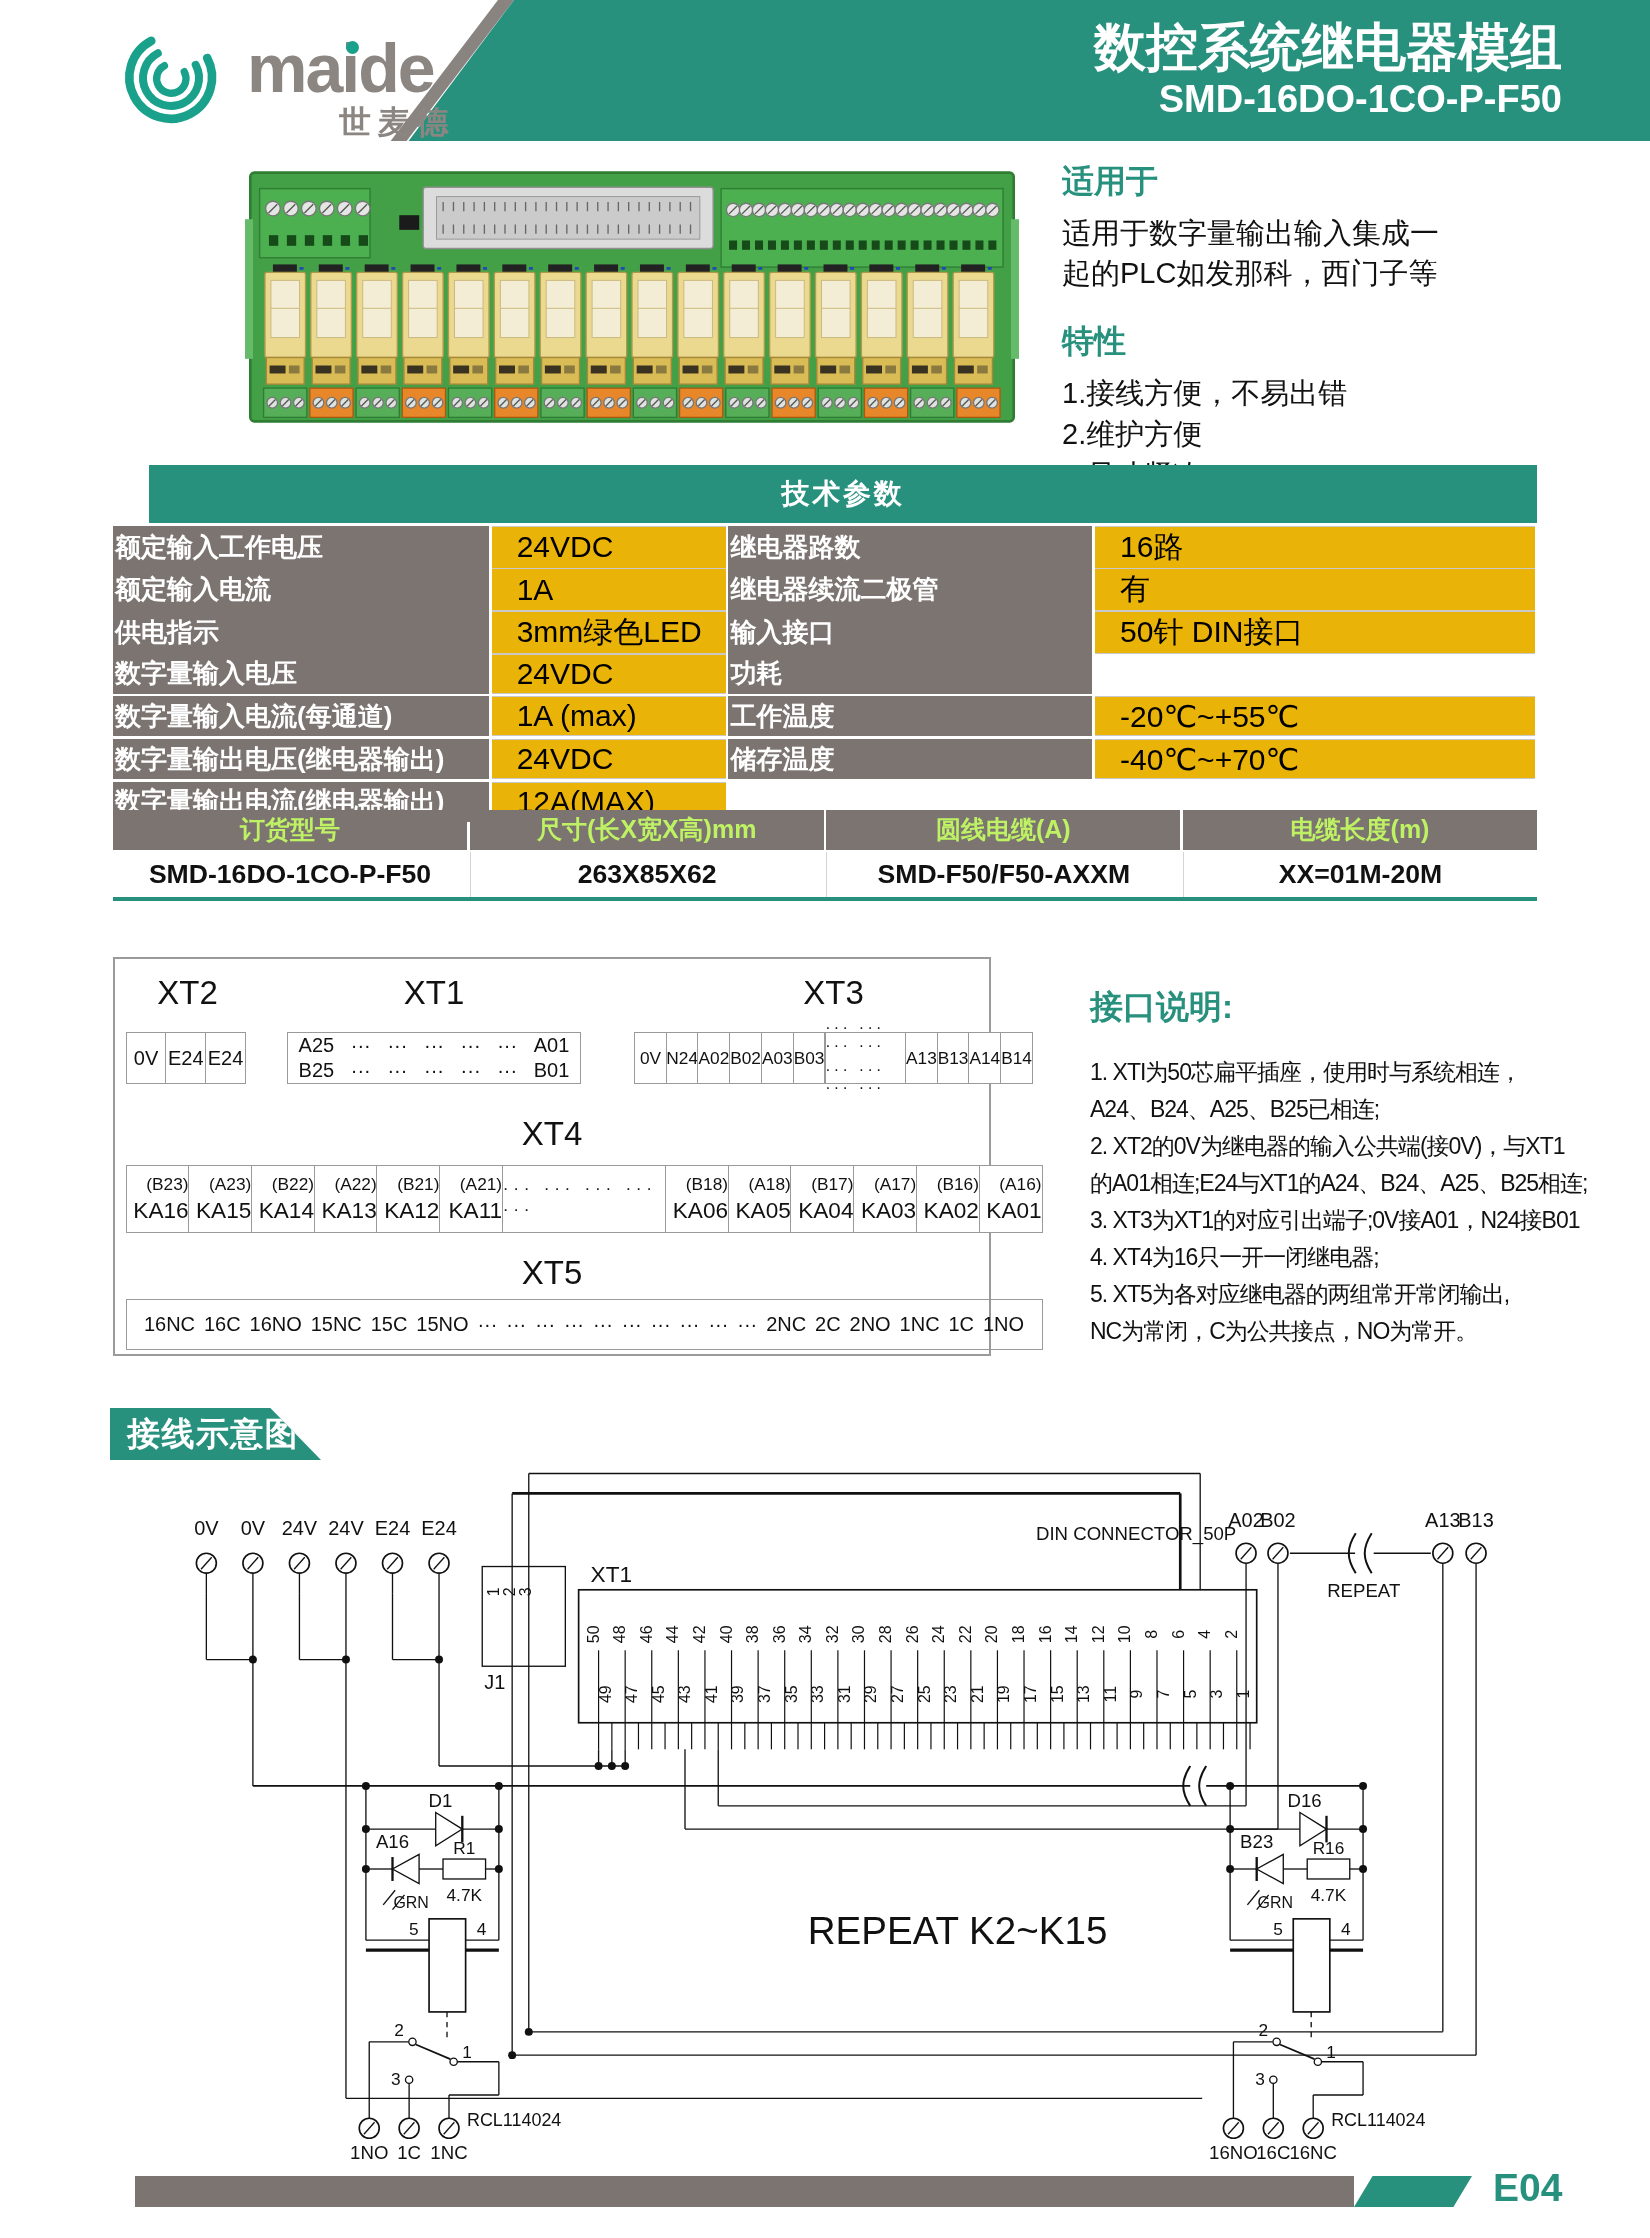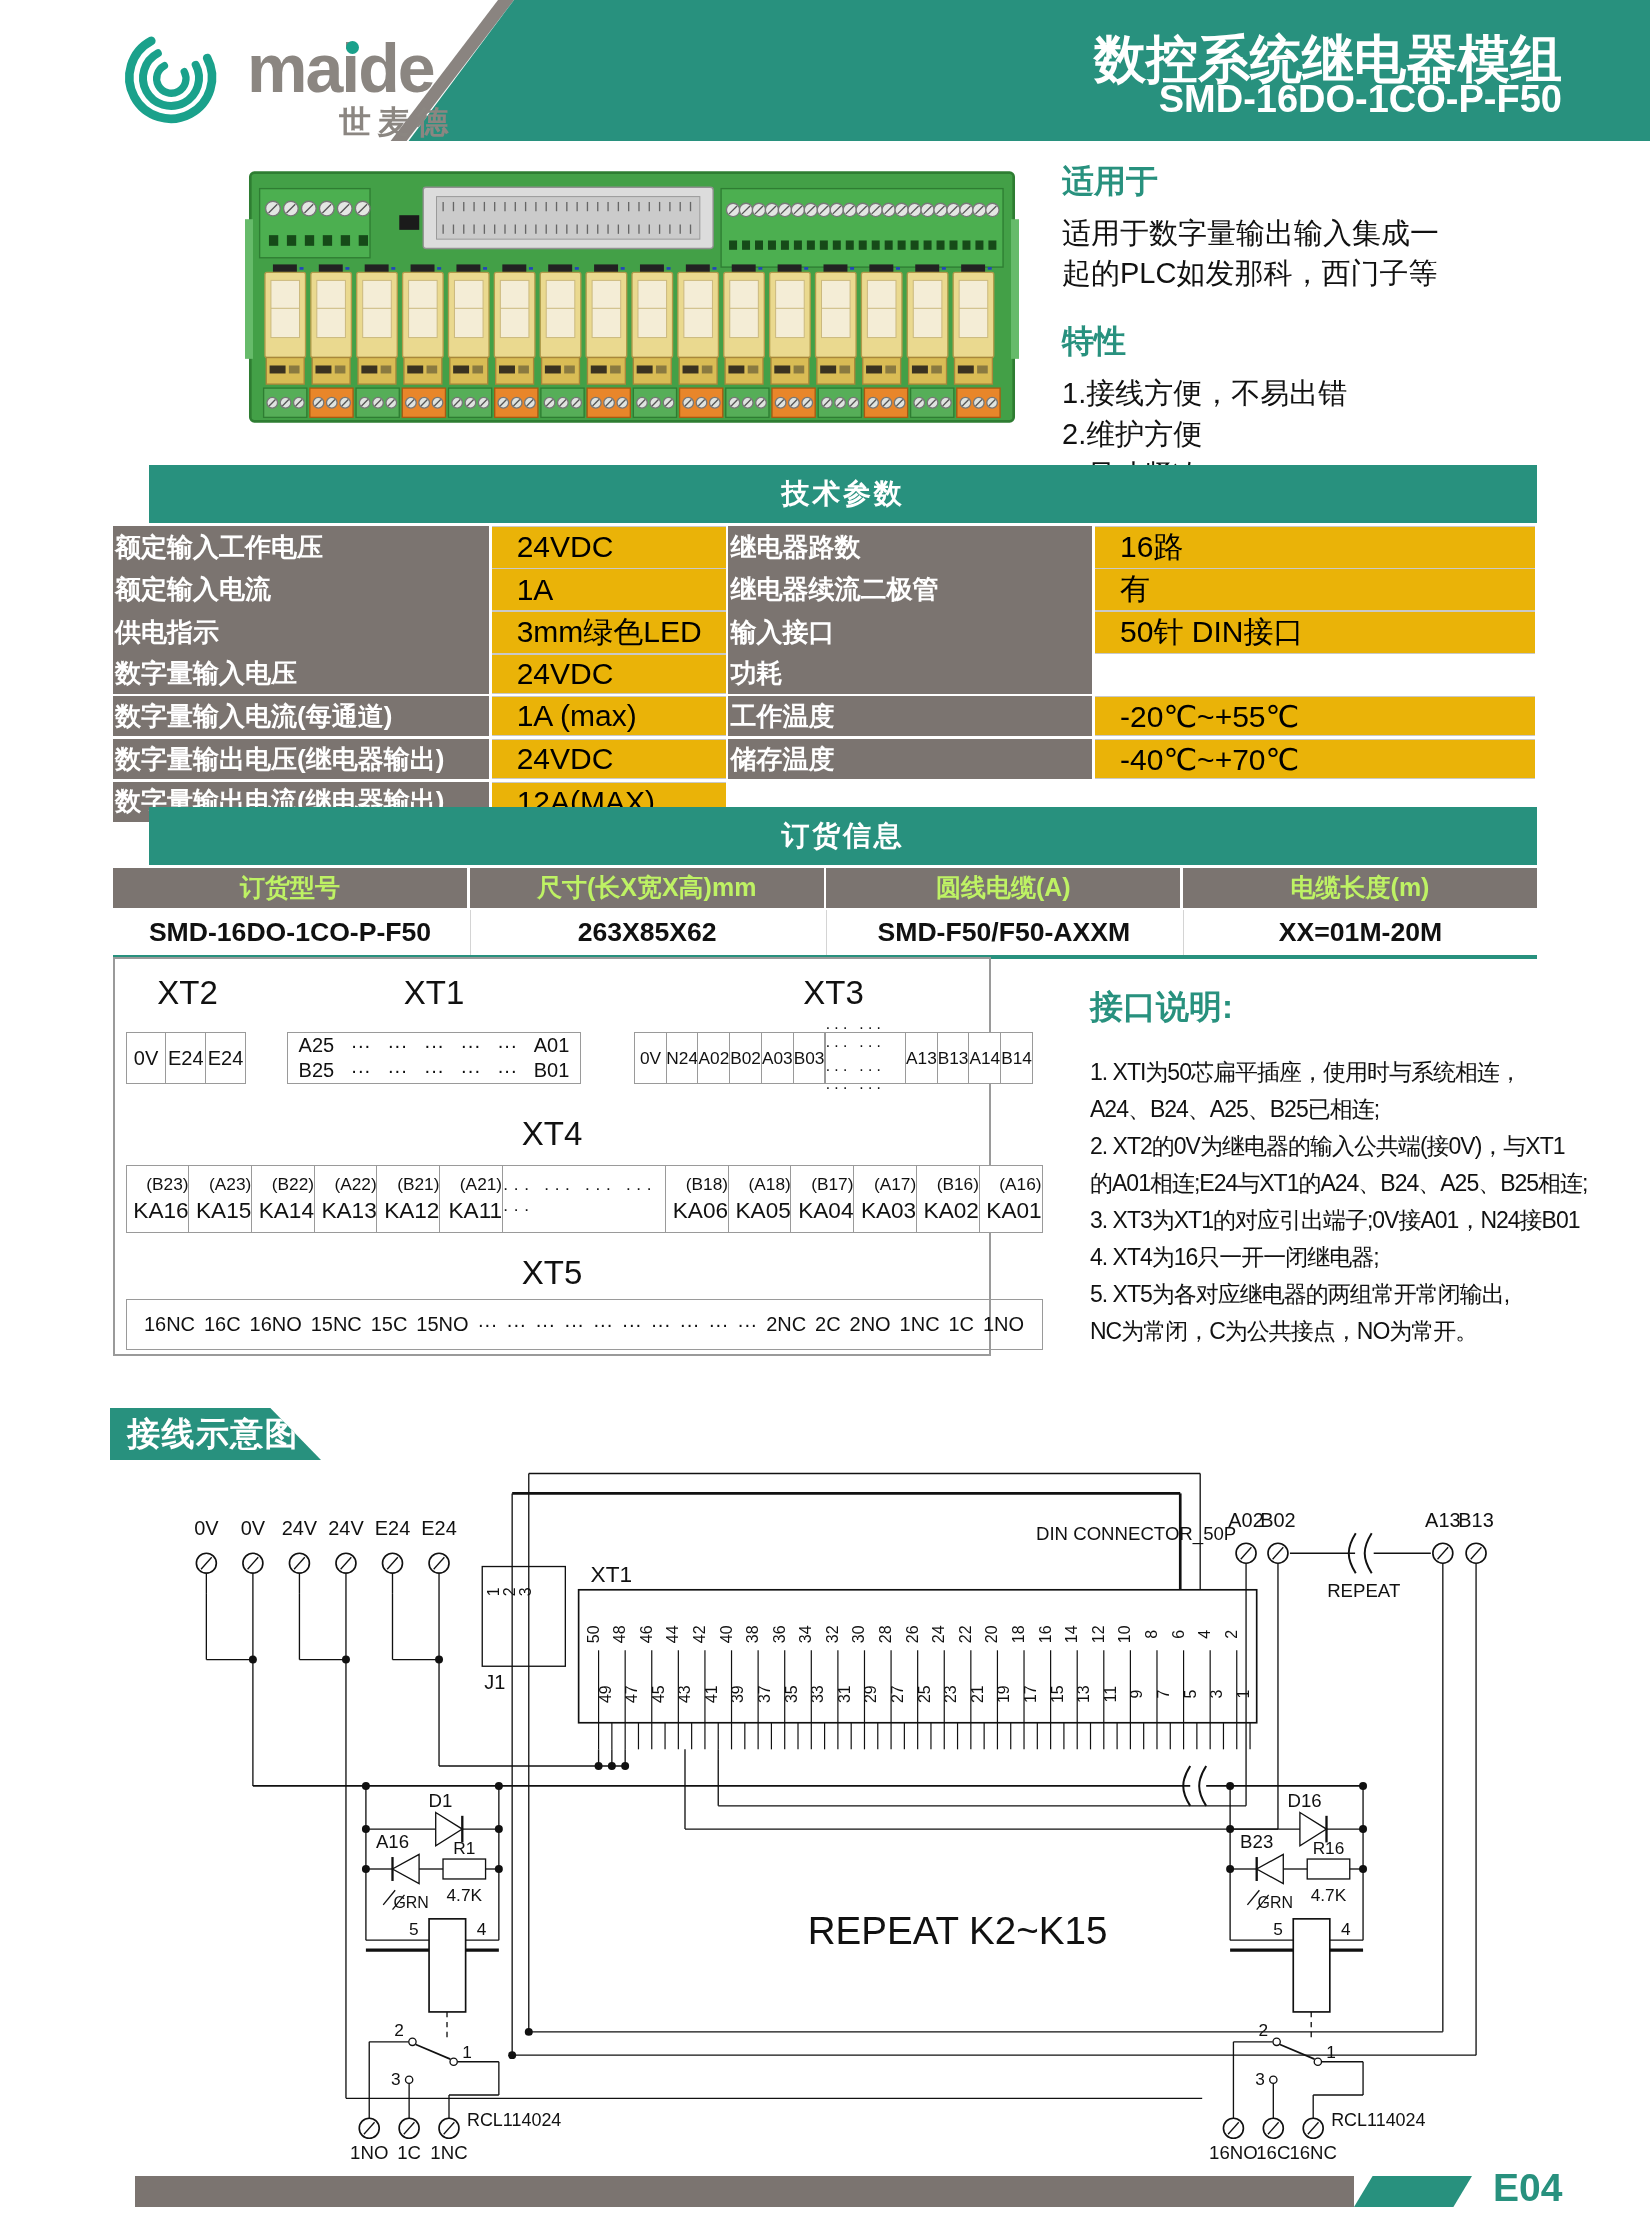--- a/index.html
+++ b/index.html
@@ -5,21 +5,21 @@
   html,body{margin:0;padding:0;background:#e8e8e8;}
   .page{position:relative;width:1650px;height:2239px;background:#fff;overflow:hidden;
         font-family:"Liberation Sans","DejaVu Sans",sans-serif;color:#111;}
   .abs{position:absolute;}
 
   
   .band-gray{position:absolute;left:384px;top:0;width:1266px;height:141px;background:#8A8480;
              clip-path:polygon(114px 0,130px 0,22.6px 100%,6.6px 100%);}
   .band-teal{position:absolute;left:394px;top:0;width:1257px;height:141px;background:var(--teal);
              clip-path:polygon(120px 0,100% 0,100% 100%,14.6px 100%);}
-  .hd-title{position:absolute;right:88px;top:13.3px;font-size:52px;font-weight:bold;color:#fff;white-space:nowrap;margin-top:12px;}
+  .hd-title{position:absolute;right:88px;top:13.3px;font-size:52px;font-weight:bold;color:#fff;white-space:nowrap;}
   .hd-model{position:absolute;right:88px;top:78px;font-size:38px;font-weight:bold;color:#fff;white-space:nowrap;}
 
   .logo-word{position:absolute;left:247px;top:29px;font-size:68px;font-weight:bold;color:#8B8681;letter-spacing:-2px;}
   .logo-dot{position:absolute;left:346px;top:41px;width:13.3px;height:13.3px;border-radius:50%;background:var(--logoteal);}
   .logo-cn{position:absolute;left:339px;top:101px;font-size:32px;color:#8B8681;letter-spacing:6.6px;font-weight:bold;}
 
   
   .side-block{position:absolute;left:1062px;top:160px;width:580px;}
   .side-h{font-size:32px;font-weight:bold;color:var(--teal);margin:0 0 9.3px 0;}
   .side-p{font-size:29px;line-height:40px;margin:0;white-space:nowrap;}
@@ -536,21 +536,20 @@
         <div class="t-row">
           <div class="t-cell t-label">数字量输出电流(继电器输出)</div>
           <div class="t-cell t-value">12A(MAX)</div>
           <div class="t-cell t-empty"></div>
           <div class="t-cell t-empty"></div>
         </div>
       </div>
   </div>
 
   <div class="sec" style="top:807px">
-    <div class="sec-bar">订货信息</div>
     <div id="order-head" class="o-grid">
         <div class="o-head">订货型号</div>
         <div class="o-head">尺寸(长X宽X高)mm</div>
         <div class="o-head">圆线电缆(A)</div>
         <div class="o-head">电缆长度(m)</div>
       </div>
     <div class="o-wrap">
       <div id="order-vals" class="o-grid">
           <div class="o-val">SMD-16DO-1CO-P-F50</div>
           <div class="o-val">263X85X62</div>

